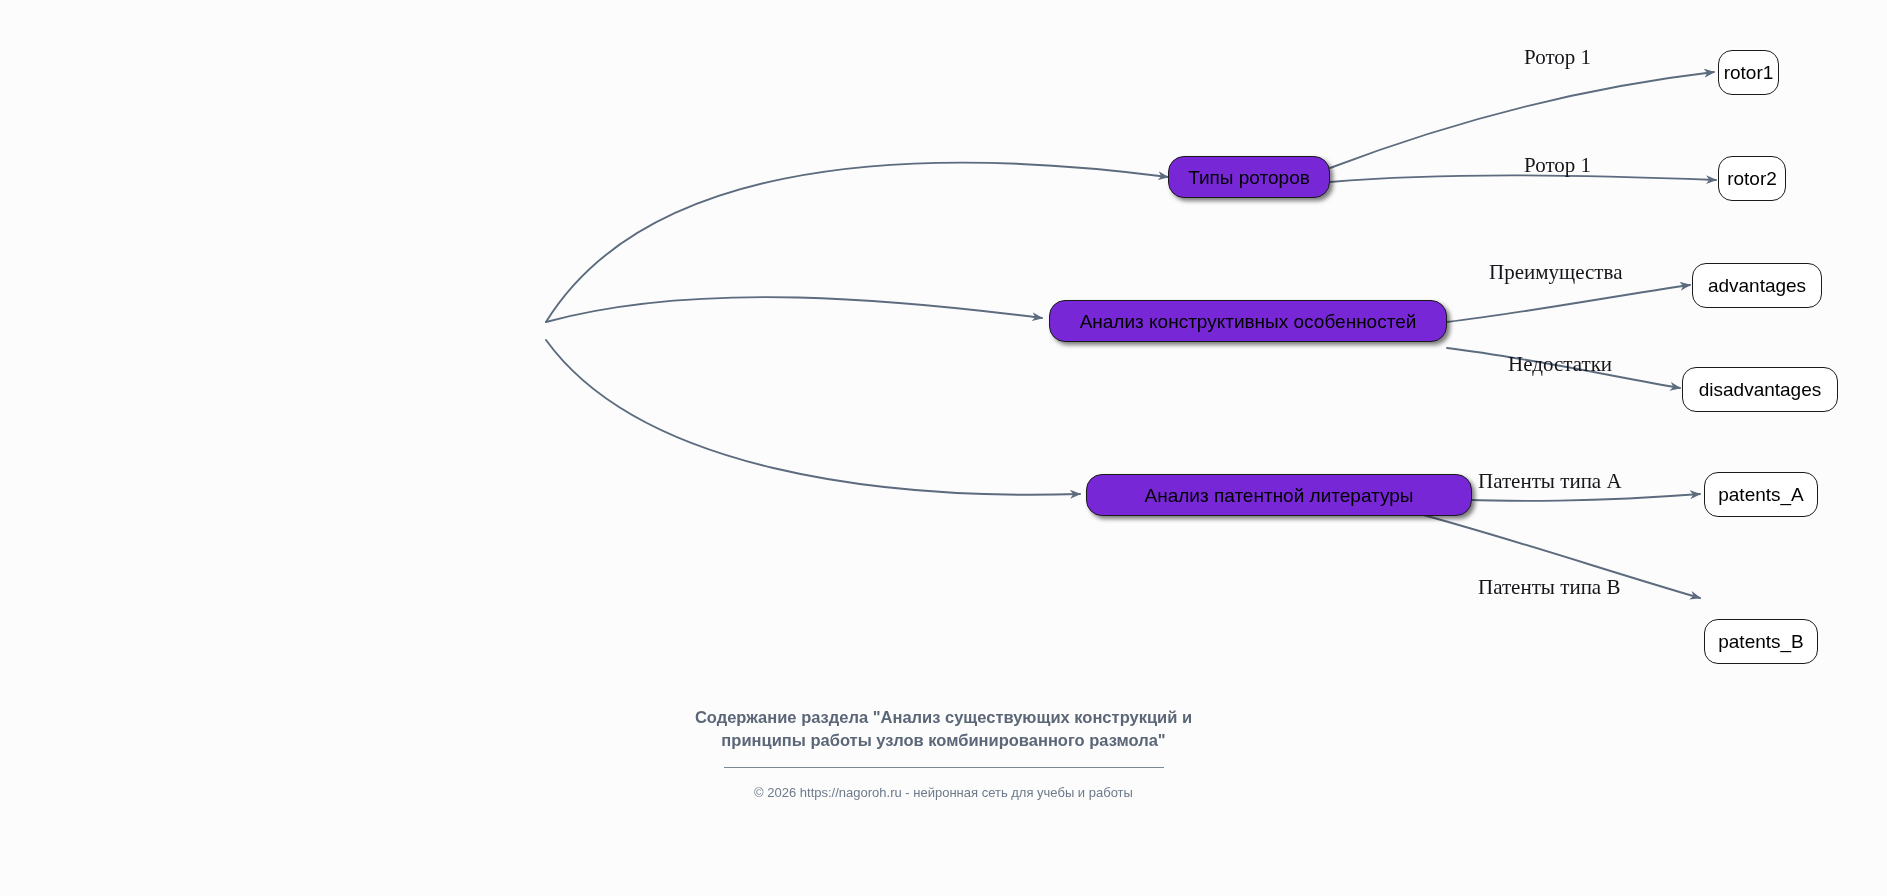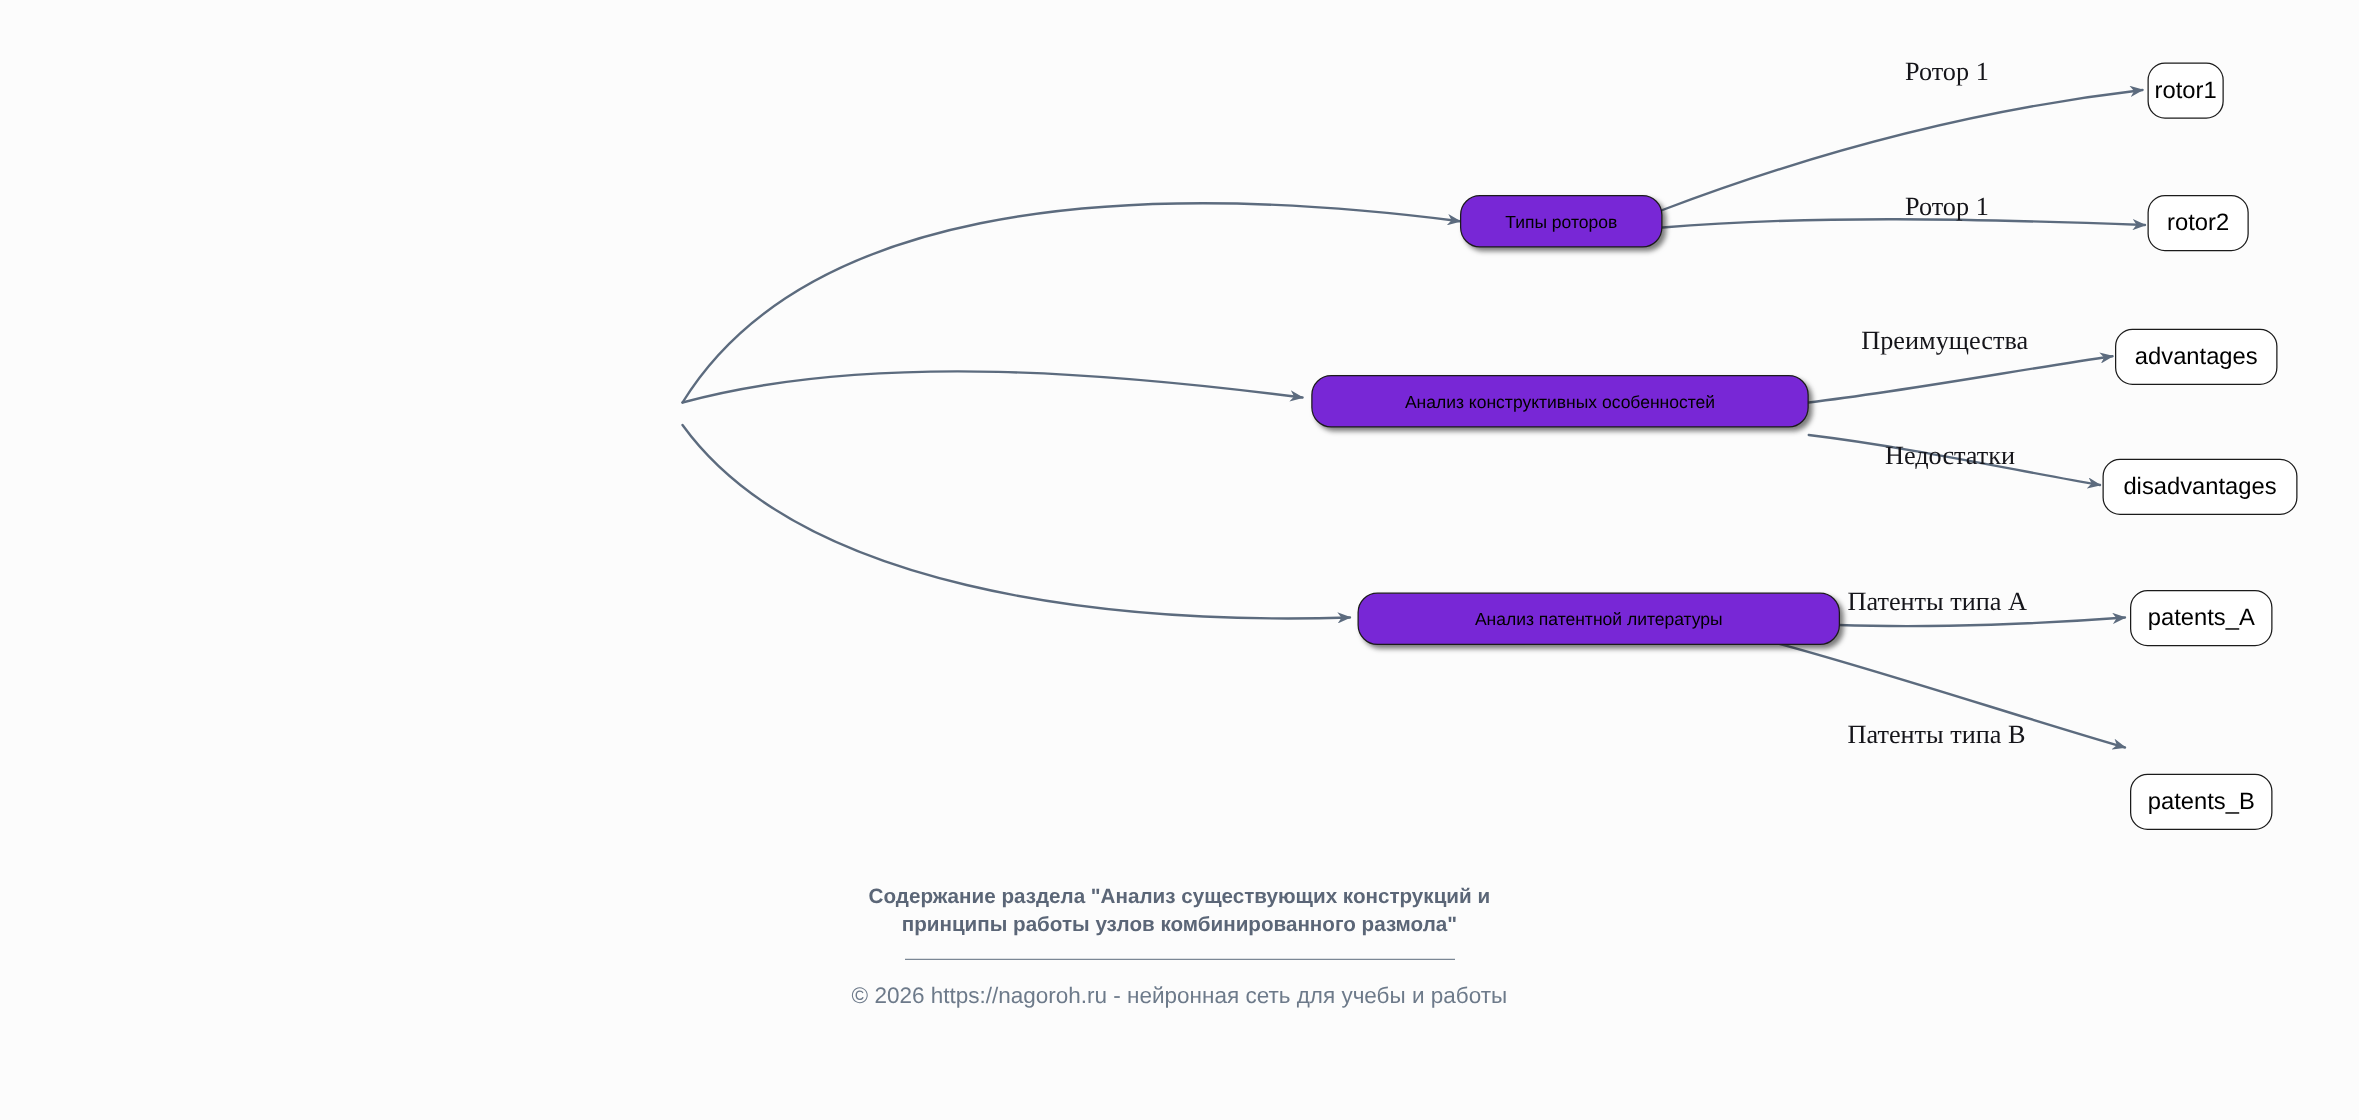--- a/index.html
+++ b/index.html
@@ -52,21 +52,21 @@
     padding: 0 16px;
     box-shadow: 3px 3px 4px rgba(20,20,20,0.55);
   }
 
   
   .node-branch {
     background: #7827D6;
     border: 1.6px solid #1b1b1b;
     border-radius: 16px;
     color: #000000;
-    font-size: 14px;
+    font-size: 19px;
     padding: 0 16px;
     box-shadow: 3px 3px 4px rgba(20,20,20,0.55);
   }
 
   
   .node-leaf {
     background: #ffffff;
     border: 1.5px solid #1b1b1b;
     border-radius: 14px;
     color: #000000;
@@ -102,21 +102,21 @@
   }
   #footer-rule {
     width: 440px;
     height: 0;
     border: 0;
     border-top: 1.5px solid #7b8795;
     margin: 14px auto 0 auto;
   }
   #footer-copyright {
     margin-top: 17px;
-    font-size: 18px;
+    font-size: 13px;
     color: #6d7a8a;
     line-height: 1.3;
   }
 </style>
 </head>
 <body>
 
 <div id="diagram-canvas">
 
   <svg id="edge-layer" viewBox="0 0 1887 896" width="1887" height="896" xmlns="http://www.w3.org/2000/svg">
@@ -158,21 +158,21 @@
   </div>
 
   <div class="node node-branch" style="left:1086px; top:474px; width:386px; height:42px;">
     <span>Анализ патентной литературы</span>
   </div>
 
   <div class="node node-leaf" style="left:1718px; top:50px; width:61px; height:45px;">
     <span>rotor1</span>
   </div>
 
-  <div class="node node-leaf" style="left:1718px; top:156px; width:81px; height:45px;">
+  <div class="node node-leaf" style="left:1718px; top:156px; width:68px; height:45px;">
     <span>rotor2</span>
   </div>
 
   <div class="node node-leaf" style="left:1692px; top:263px; width:130px; height:45px;">
     <span>advantages</span>
   </div>
 
   <div class="node node-leaf" style="left:1682px; top:367px; width:156px; height:45px;">
     <span>disadvantages</span>
   </div>

